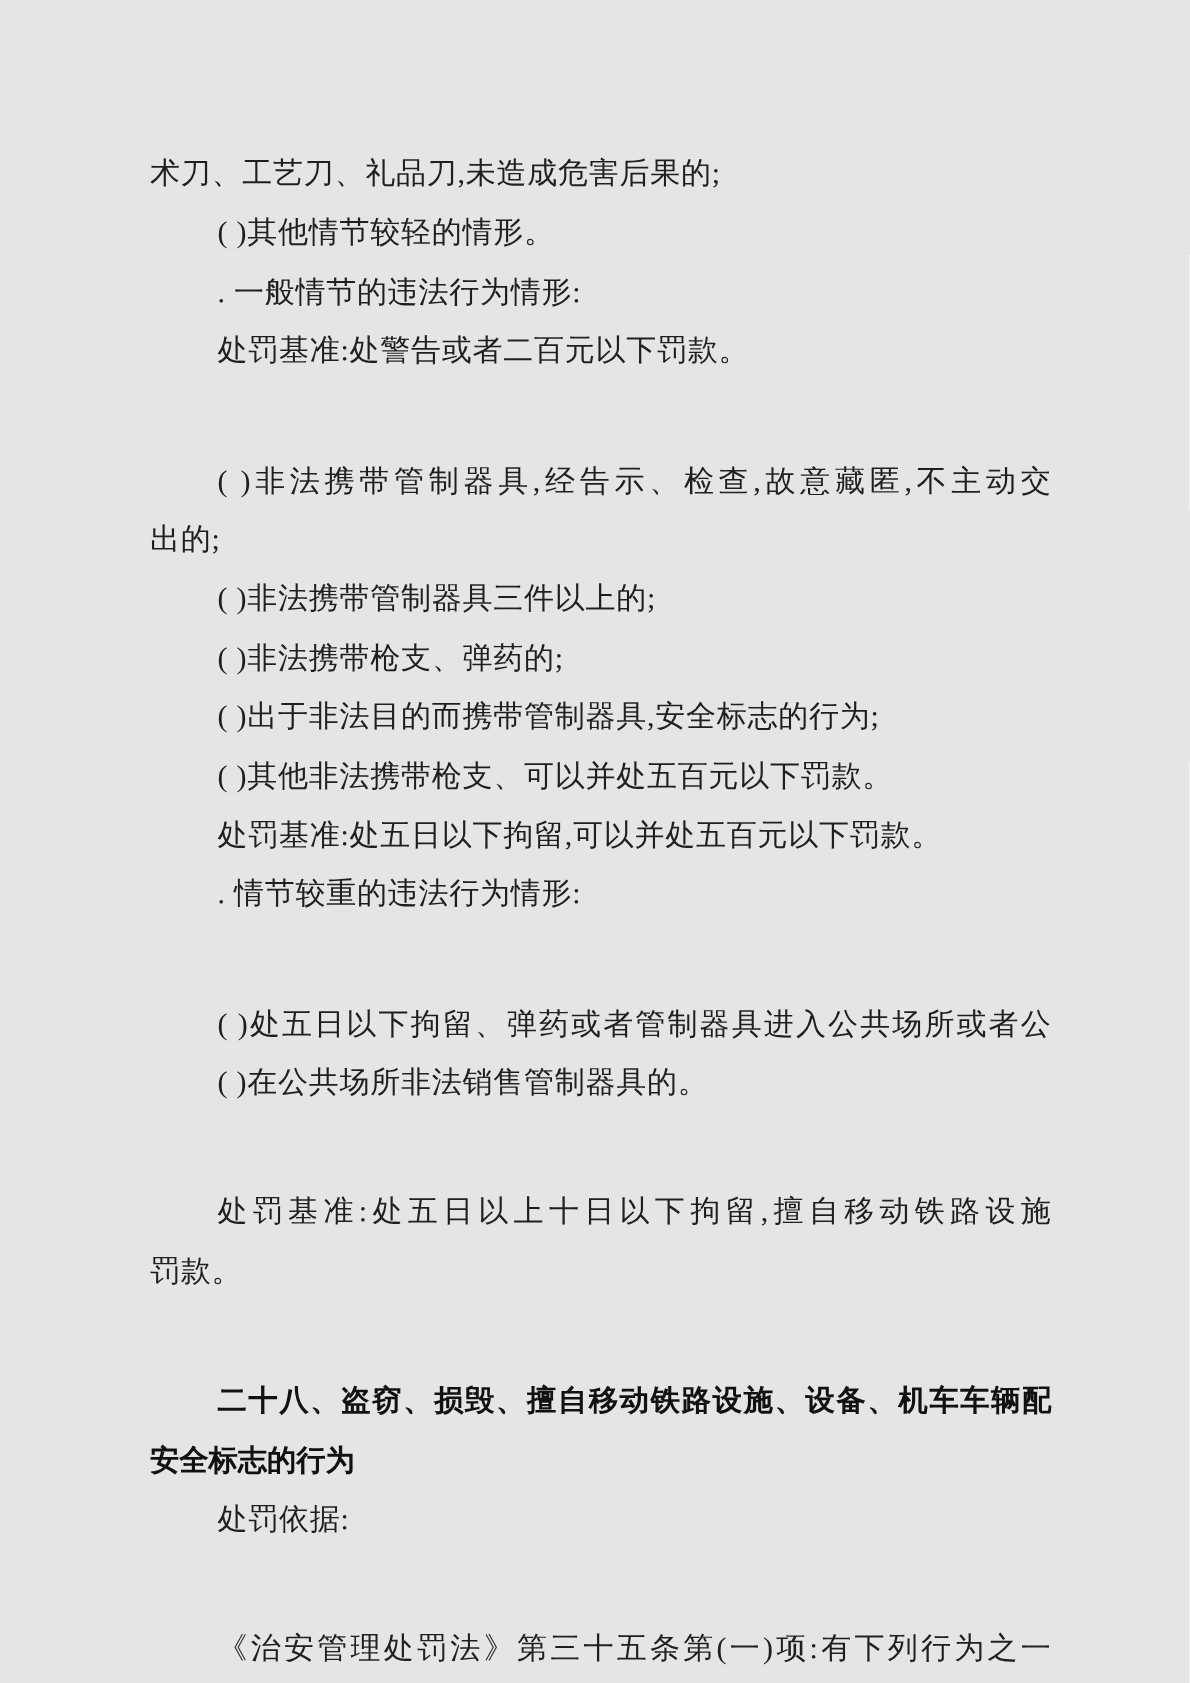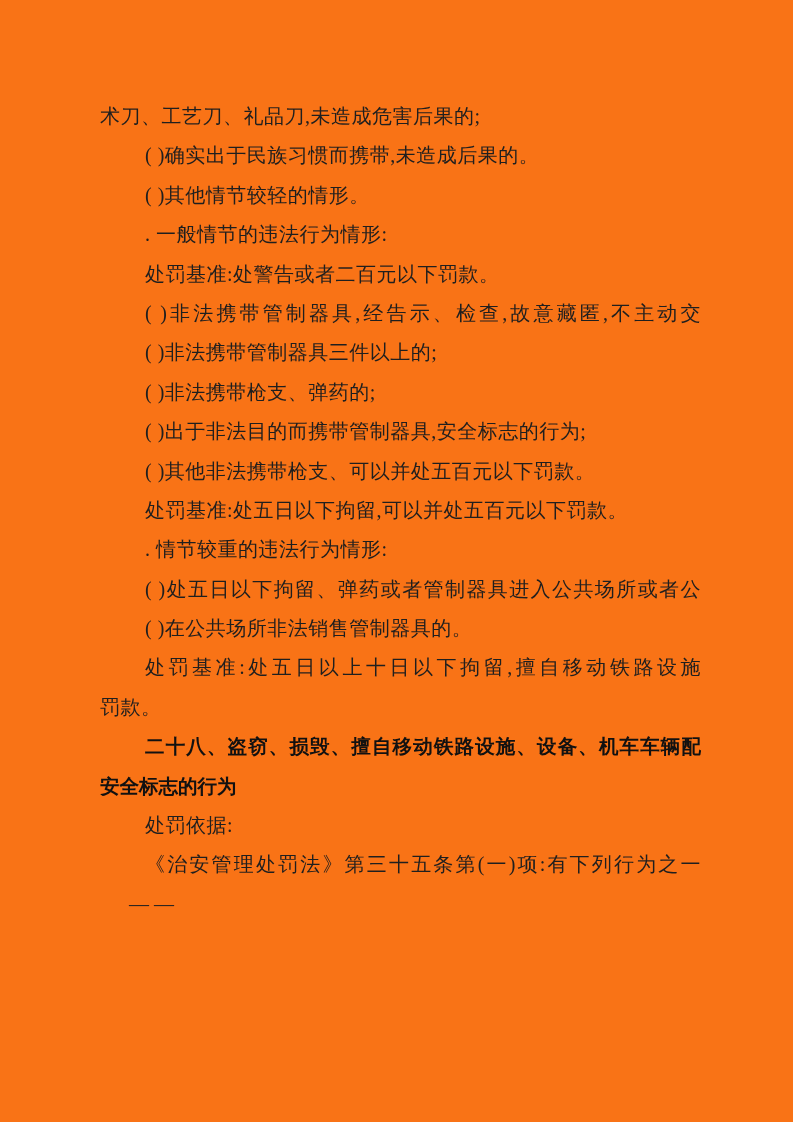--- a/index.html
+++ b/index.html
@@ -4,21 +4,21 @@
 <style>
   html, body {
     margin: 0;
     padding: 0;
     background: #ffffff;
   }
   .page {
     position: relative;
     width: 793px;
     height: 1122px;
-    background: #f97316;
+    background: #e5e5e5;
     overflow: hidden;
   }
   .content {
     position: absolute;
     left: 100px;
     top: 97px;
     width: 601px;
     font-family: "Liberation Serif", "DejaVu Serif", serif;
     font-size: 20px;
     line-height: 39.4px;
@@ -30,45 +30,46 @@
     height: 39.4px;
   }
   .ind {
     padding-left: 45px;
   }
   .just {
     white-space: normal;
     text-align: justify;
     text-align-last: justify;
     overflow: hidden;
+    margin-top: 47px;
   }
   .head {
     font-family: "Liberation Sans", "DejaVu Sans", sans-serif;
     font-weight: 700;
     font-size: 19.5px;
     letter-spacing: 0;
     color: #111111;
   }
   .dashes {
     padding-left: 29px;
     letter-spacing: 0;
     color: #222222;
   }
 </style>
 </head>
 <body>
 
 <div class="page">
   <div class="content">
     <div class="ln">术刀、工艺刀、礼品刀,未造成危害后果的;</div>
-    <div class="ln ind">( )确实出于民族习惯而携带,未造成后果的。</div>
     <div class="ln ind">( )其他情节较轻的情形。</div>
     <div class="ln ind">. 一般情节的违法行为情形:</div>
     <div class="ln ind">处罚基准:处警告或者二百元以下罚款。</div>
     <div class="ln ind just">( )非法携带管制器具,经告示、检查,故意藏匿,不主动交</div>
+    <div class="ln">出的;</div>
     <div class="ln ind">( )非法携带管制器具三件以上的;</div>
     <div class="ln ind">( )非法携带枪支、弹药的;</div>
     <div class="ln ind">( )出于非法目的而携带管制器具,安全标志的行为;</div>
     <div class="ln ind">( )其他非法携带枪支、可以并处五百元以下罚款。</div>
     <div class="ln ind">处罚基准:处五日以下拘留,可以并处五百元以下罚款。</div>
     <div class="ln ind">. 情节较重的违法行为情形:</div>
     <div class="ln ind just">( )处五日以下拘留、弹药或者管制器具进入公共场所或者公</div>
     <div class="ln ind">( )在公共场所非法销售管制器具的。</div>
     <div class="ln ind just">处罚基准:处五日以上十日以下拘留,擅自移动铁路设施</div>
     <div class="ln">罚款。</div>

